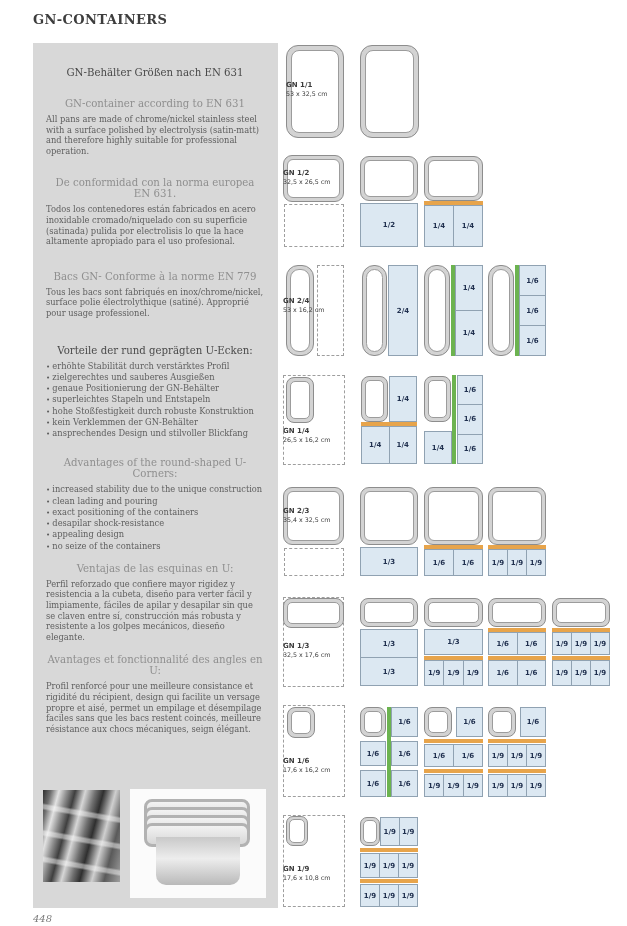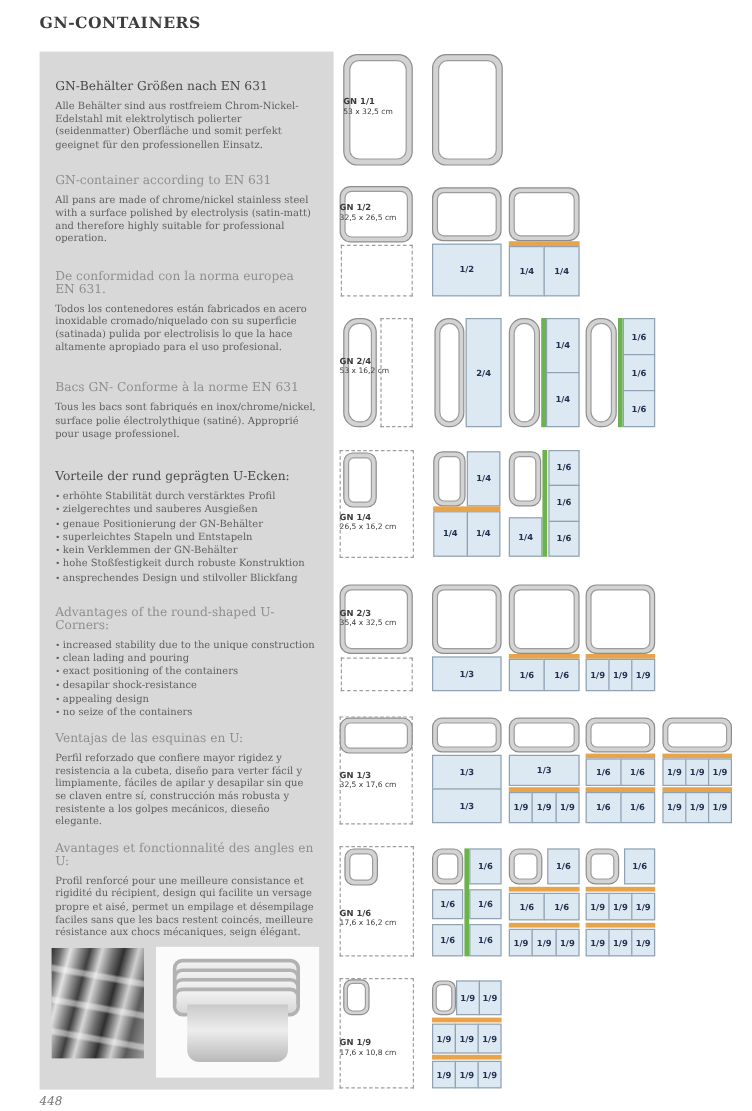--- a/index.html
+++ b/index.html
@@ -8,21 +8,21 @@
   .abs{position:absolute;box-sizing:border-box;}
 
   
   #page-title{left:33px;top:12px;font:bold 13px "DejaVu Serif",serif;color:#3d3d3d;letter-spacing:.4px;}
   #page-number{left:33px;top:913px;font:italic 10px "DejaVu Serif",serif;color:#7a7a7a;}
 
   
   #info-panel{left:33px;top:43px;width:245px;height:865px;background:#d8d8d8;}
   #info-text{position:absolute;left:13px;top:24px;width:218px;}
   .sec{margin:0;}
-  .sec-h{font:10.2px "DejaVu Serif",serif;margin:0 0 5px 0;}
+  .sec-h{font:10.2px "DejaVu Serif",serif;margin:0 0 5px 0;text-align:center;}
   .sec-h.dark{color:#4a4a4a;}
   .sec-h.light{color:#8f8f8f;}
   .sec-b{font:8.3px "DejaVu Serif",serif;line-height:1.28;color:#5f5f5f;margin:0;}
   .bullets{margin:1px 0 0 0;}
   .bullet{font:8.3px "DejaVu Serif",serif;line-height:1.32;color:#5f5f5f;}
   .bullet::before{content:"• ";font-size:7px;}
 
   
   #photo-1{left:43px;top:790px;width:77px;height:92px;
     background:linear-gradient(105deg,#2e2e2e,#6f6f6f 8%,#e2e2e2 16%,#8d8d8d 24%,#3f3f3f 32%,#d6d6d6 42%,#707070 52%,#2f2f2f 60%,#cfcfcf 72%,#5a5a5a 84%,#9f9f9f 100%);}
@@ -58,43 +58,42 @@
 </style>
 </head>
 <body>
 
 <div class="abs" id="page-title">GN-CONTAINERS</div>
 
 <div class="abs" id="info-panel">
   <div id="info-text">
     <div class="sec" style="margin-bottom:20px">
       <p class="sec-h dark">GN-Behälter Größen nach EN 631</p>
-      <p class="sec-b">Alle Behälter sind aus rostfreiem Chrom-Nickel-Edelstahl mit elektrolytisch polierter (seidenmatter) Oberfläche und somit perfekt geeignet für den professionellen Einsatz.</p>
     </div>
     <div class="sec" style="margin-bottom:21px">
       <p class="sec-h light">GN-container according to EN 631</p>
       <p class="sec-b">All pans are made of chrome/nickel stainless steel with a surface polished by electrolysis (satin-matt) and therefore highly suitable for professional operation.</p>
     </div>
     <div class="sec" style="margin-bottom:24px">
       <p class="sec-h light">De conformidad con la norma europea EN 631.</p>
       <p class="sec-b">Todos los contenedores están fabricados en acero inoxidable cromado/niquelado con su superficie (satinada) pulida por electrolisis lo que la hace altamente apropiado para el uso profesional.</p>
     </div>
     <div class="sec" style="margin-bottom:26px">
-      <p class="sec-h light">Bacs GN- Conforme à la norme EN 631</p>
+      <p class="sec-h light">Bacs GN- Conforme à la norme EN 779</p>
       <p class="sec-b">Tous les bacs sont fabriqués en inox/chrome/nickel, surface polie électrolythique (satiné). Approprié pour usage professionel.</p>
     </div>
     <div class="sec" style="margin-bottom:18px">
       <p class="sec-h dark">Vorteile der rund geprägten U-Ecken:</p>
       <div class="bullets">
           <div class="bullet">erhöhte Stabilität durch verstärktes Profil</div>
           <div class="bullet">zielgerechtes und sauberes Ausgießen</div>
           <div class="bullet">genaue Positionierung der GN-Behälter</div>
           <div class="bullet">superleichtes Stapeln und Entstapeln</div>
+          <div class="bullet">hohe Stoßfestigkeit durch robuste Konstruktion</div>
           <div class="bullet">kein Verklemmen der GN-Behälter</div>
-          <div class="bullet">hohe Stoßfestigkeit durch robuste Konstruktion</div>
           <div class="bullet">ansprechendes Design und stilvoller Blickfang</div>
         </div>
     </div>
     <div class="sec" style="margin-bottom:11px">
       <p class="sec-h light">Advantages of the round-shaped U-Corners:</p>
       <div class="bullets">
           <div class="bullet">increased stability due to the unique construction</div>
           <div class="bullet">clean lading and pouring</div>
           <div class="bullet">exact positioning of the containers</div>
           <div class="bullet">desapilar shock-resistance</div>

